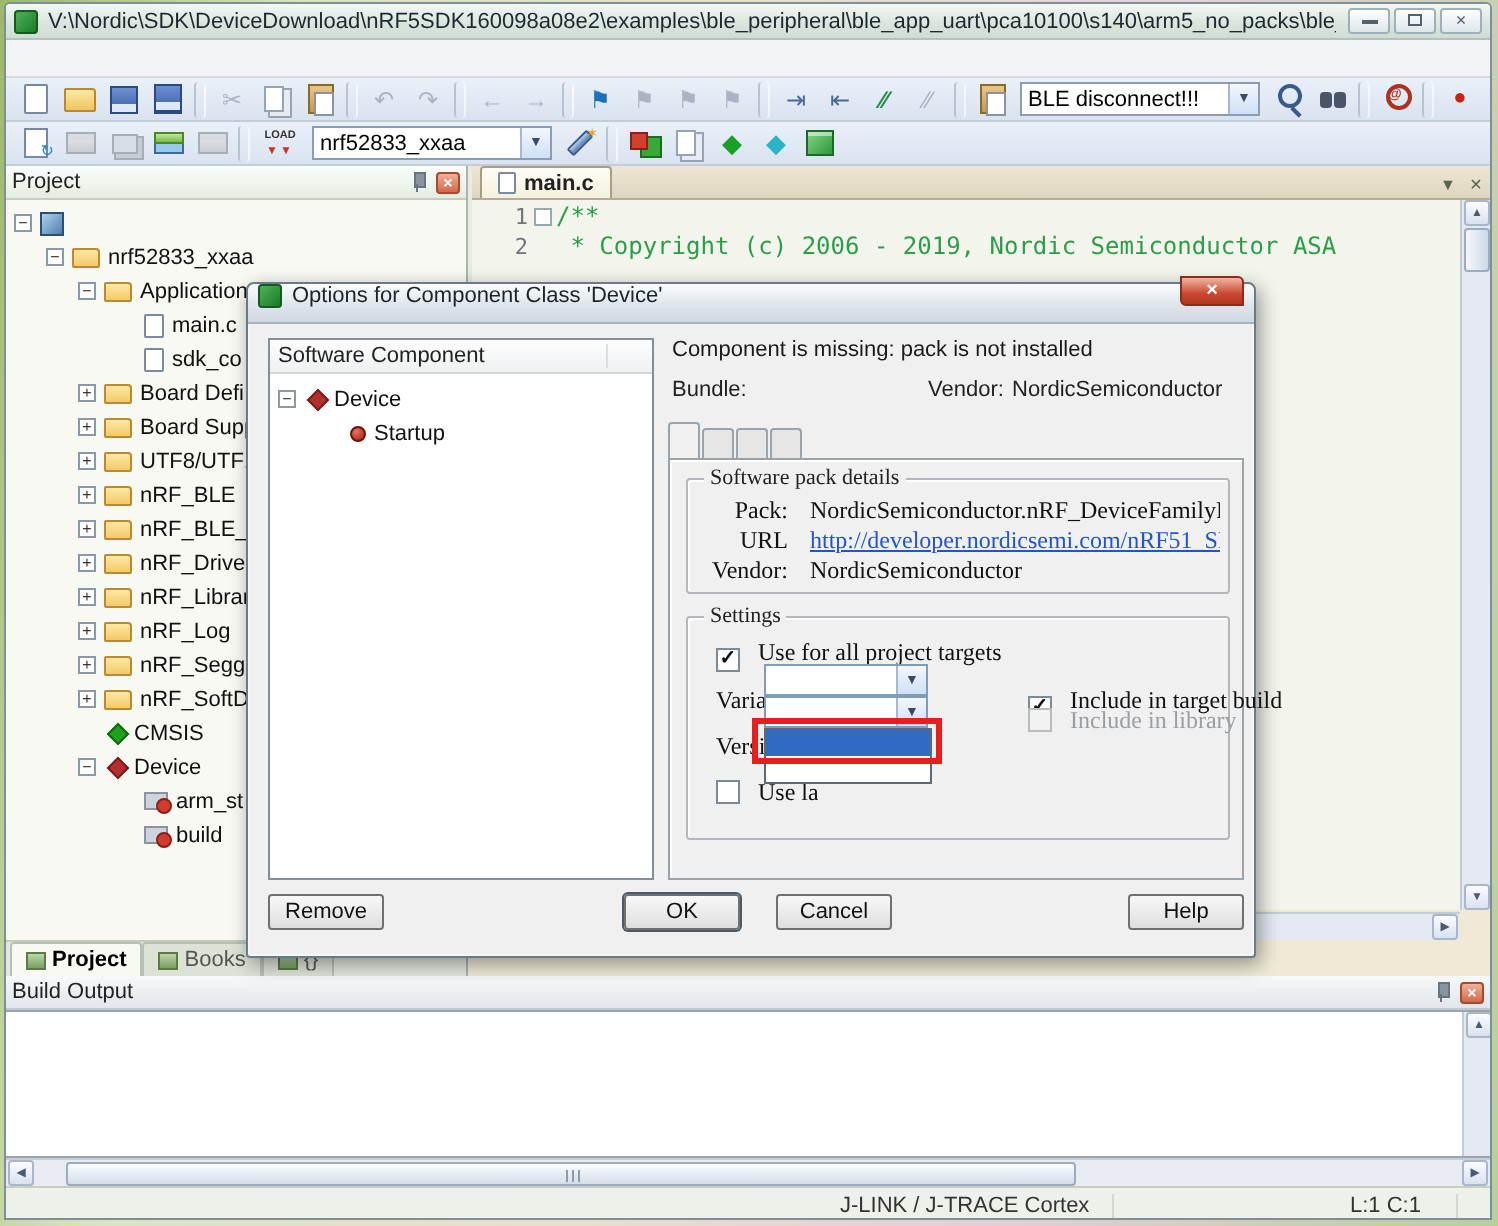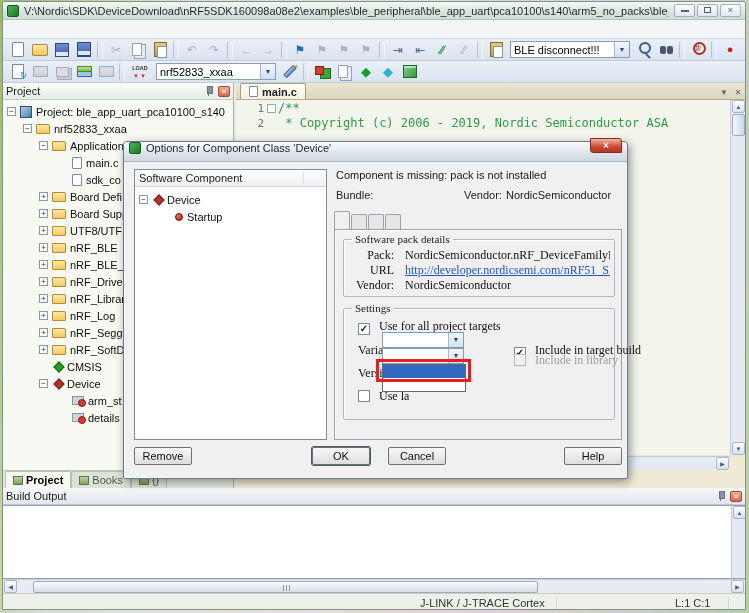--- a/index.html
+++ b/index.html
@@ -427,21 +427,20 @@
         <span>Project</span>
         <span class="sp"></span>
         <span class="pin-icon"></span>
         <span class="panel-close">×</span>
       </div>
       <div class="tree">
 
       <div class="trow ind0">
             <span class="exp expm"></span>
             <span class="ticn ic-tproj"></span>
-            <span class="tlb">Project: ble_app_uart_pca10100_s140</span>
           </div>
             <div class="trow ind1">
             <span class="exp expm"></span>
             <span class="ticn ic-tfold"></span>
             <span class="tlb">nrf52833_xxaa</span>
           </div>
             <div class="trow ind2">
             <span class="exp expm"></span>
             <span class="ticn ic-tfold"></span>
             <span class="tlb">Application</span>
@@ -517,21 +516,21 @@
             <span class="tlb">Device</span>
           </div>
             <div class="trow ind3">
             <span class="exp expn"></span>
             <span class="ticn ic-comp"></span>
             <span class="tlb">arm_st</span>
           </div>
             <div class="trow ind3">
             <span class="exp expn"></span>
             <span class="ticn ic-comp"></span>
-            <span class="tlb">details</span>
+            <span class="tlb">build</span>
           </div>
           </div>
       <div class="panel-tabs">
 
       <span class="ptab active">
             <span class="pt-ic"></span>
             <span>Project</span>
           </span>
             <span class="ptab">
             <span class="pt-ic"></span>

